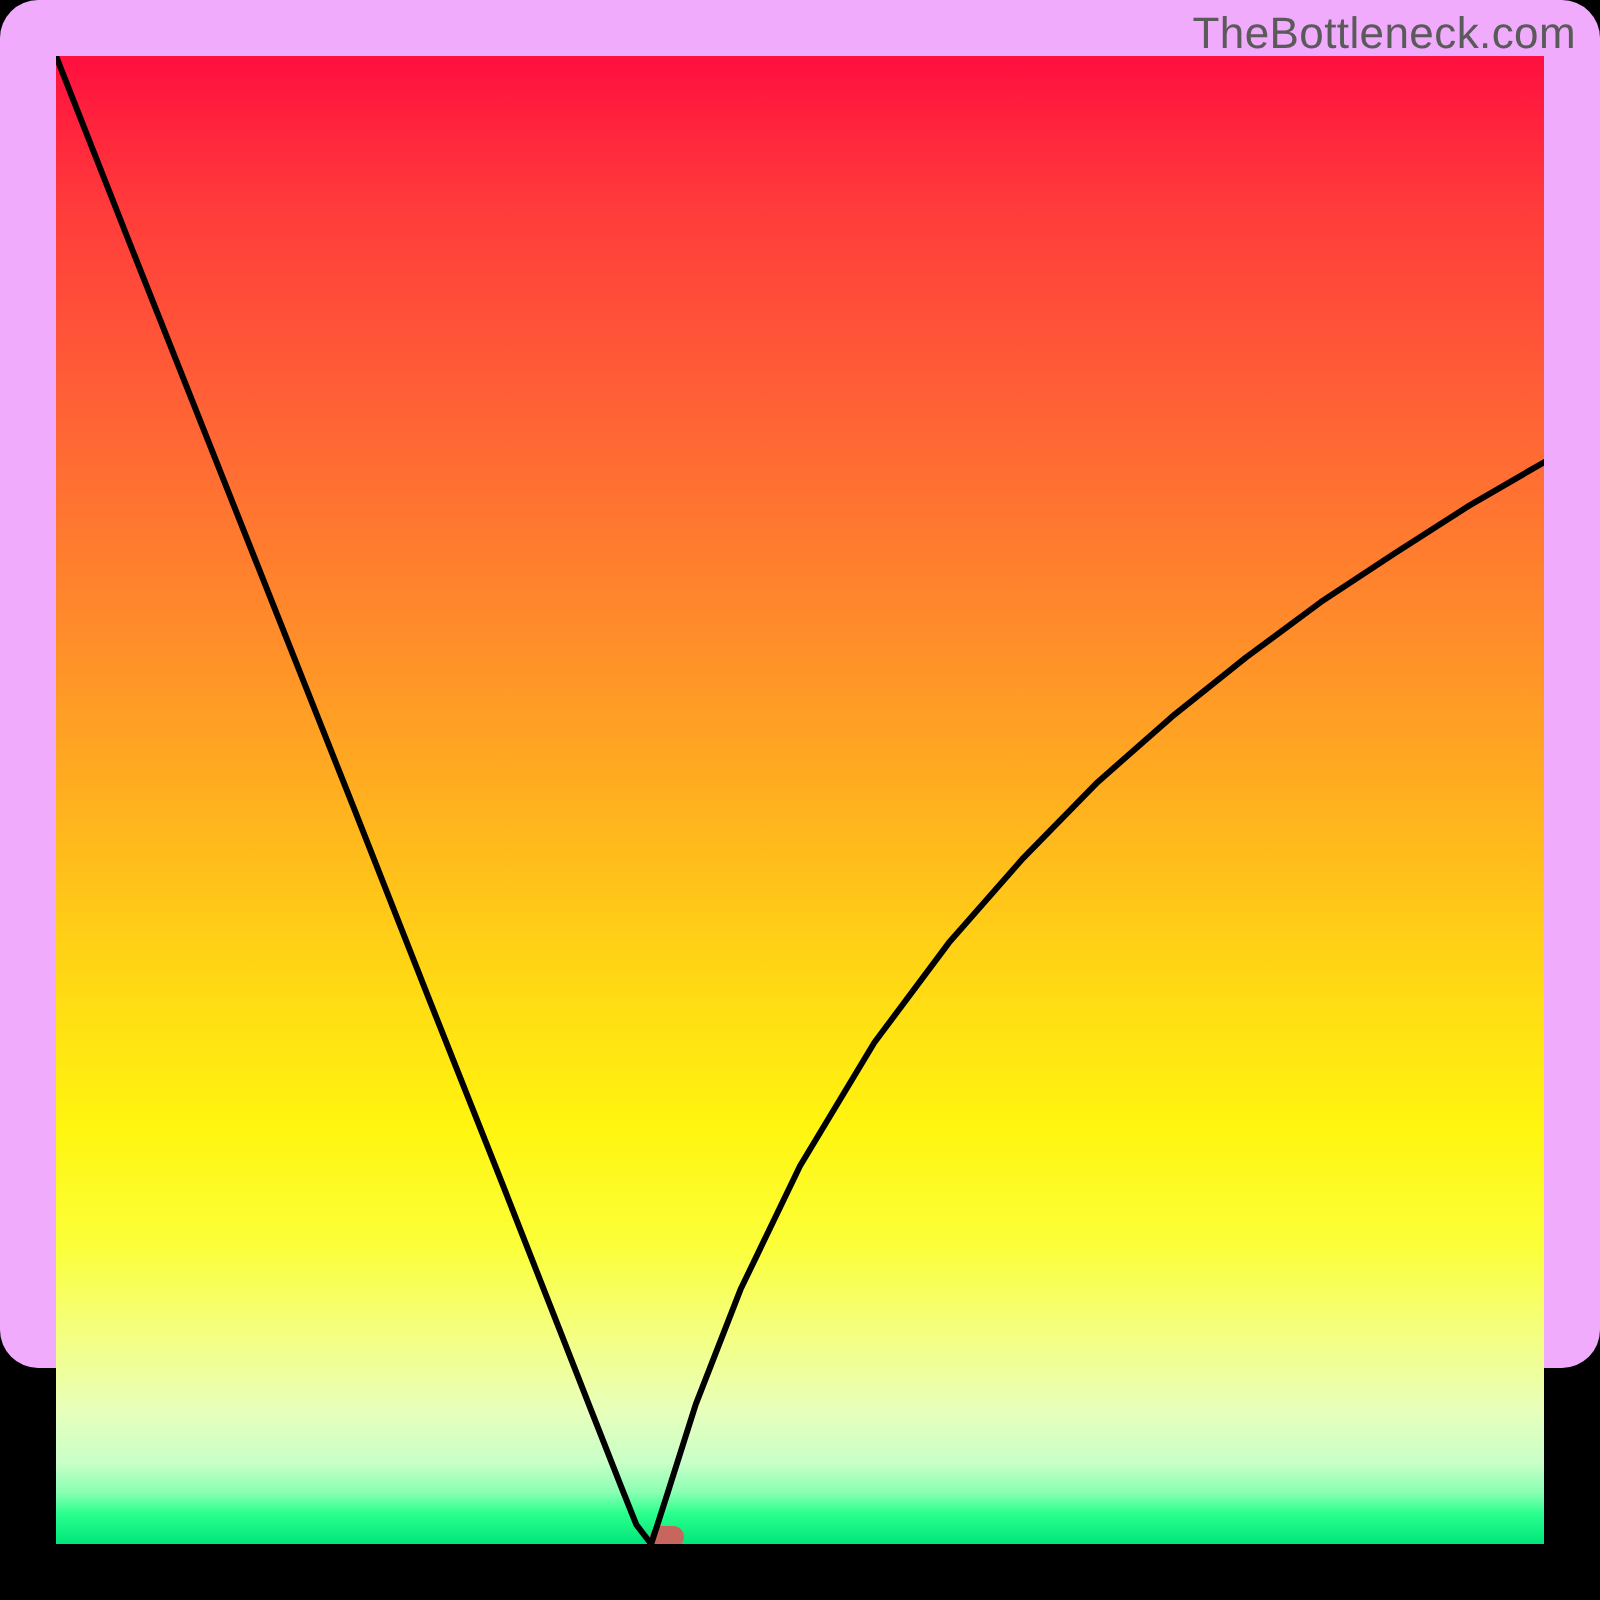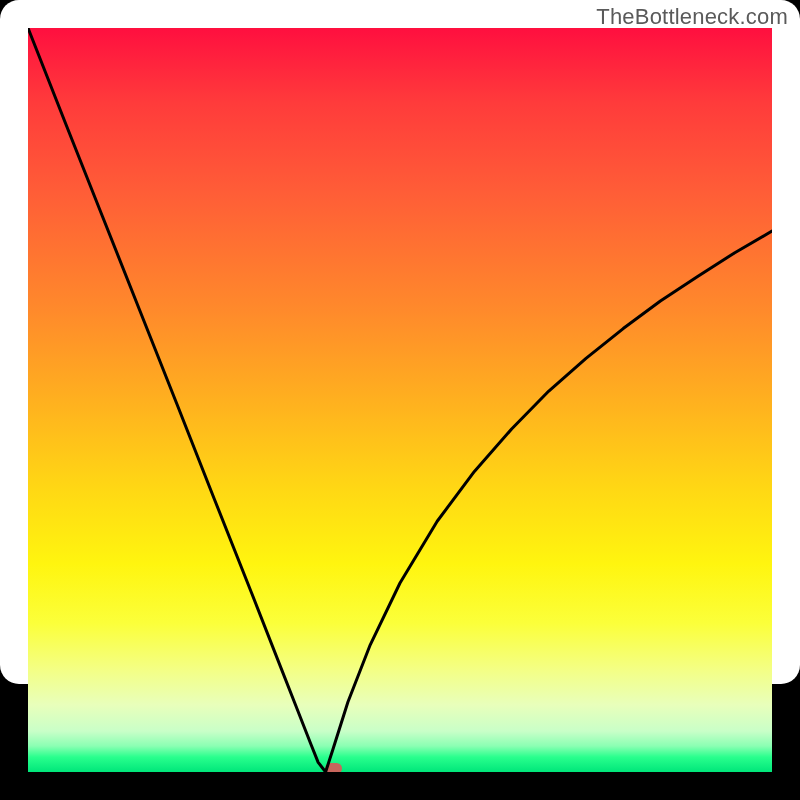--- a/index.html
+++ b/index.html
@@ -8,21 +8,21 @@
     width: 800px;
     height: 800px;
     background: #000;
     font-family: Arial, Helvetica, sans-serif;
     overflow: hidden;
   }
   .frame {
     position: relative;
     width: 800px;
     height: 684px;
-    background: #ffffff;
+    background: #f0abfc;
     border-radius: 19px;
   }
   .watermark {
     position: absolute;
     top: 4px;
     right: 12px;
     color: #5a5a5a;
     font-size: 22px;
     font-weight: 500;
     letter-spacing: 0.2px;

